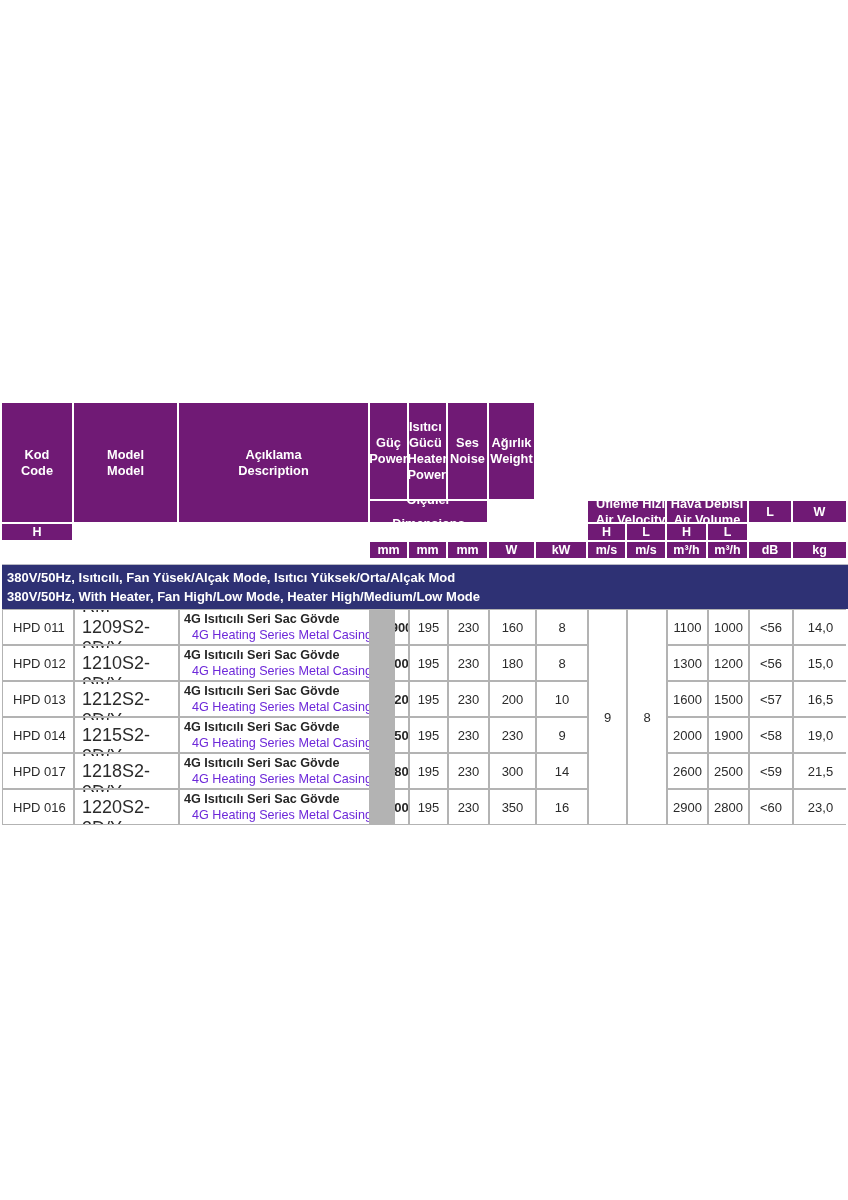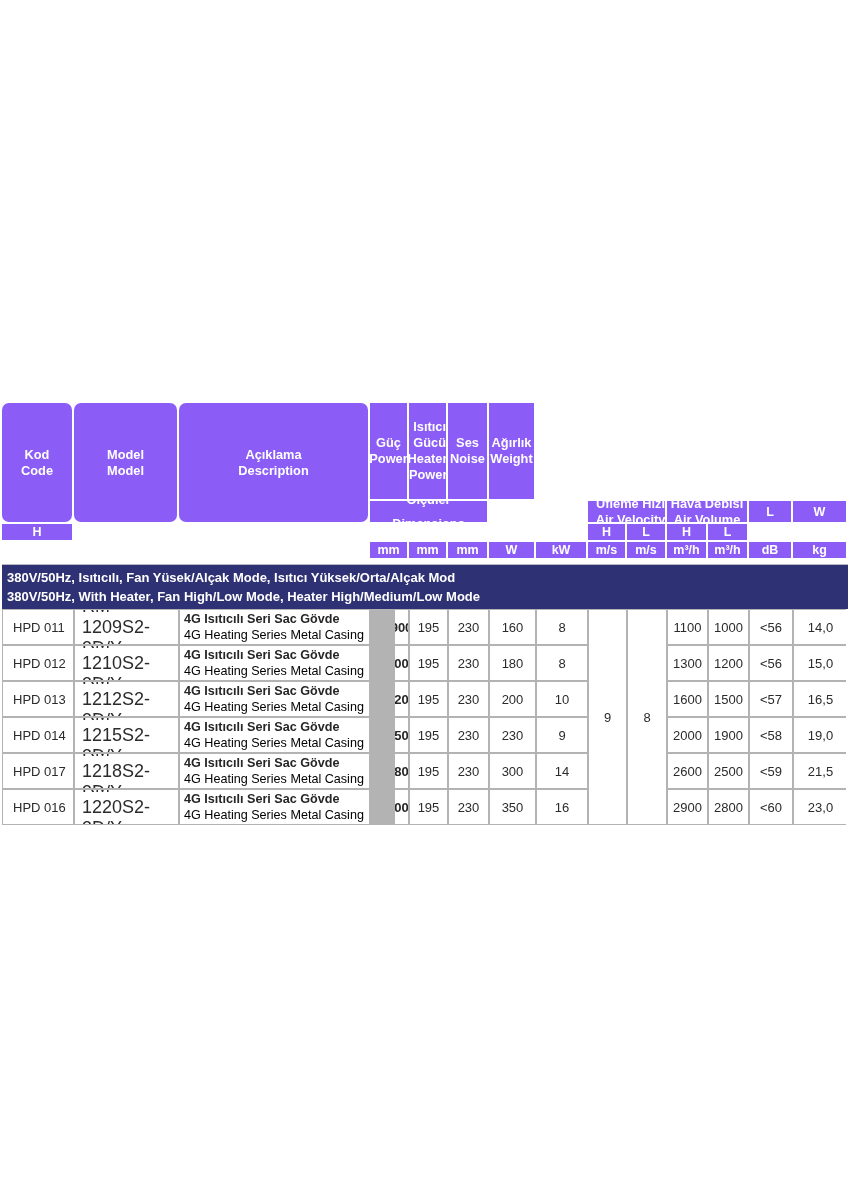--- a/index.html
+++ b/index.html
@@ -27,35 +27,35 @@
 
   
   .header-grid {
     display: grid;
     grid-template-columns: var(--cols);
     grid-template-rows: 74px 20px 21px;
     gap: 2px;
     background: #ffffff;
   }
   .hcell {
-    background: #8b5cf6;
+    background: #701a75;
     color: #ffffff;
     font-weight: bold;
     font-size: 12.8px;
     line-height: 16px;
     display: flex;
     flex-direction: column;
     align-items: center;
     justify-content: center;
-    text-align: right;
+    text-align: left;
     white-space: nowrap;
     overflow: visible;
   }
   .hcell.wrap { white-space: normal; }
-  .r1-3 { grid-row: 1 / 4; border-radius: 7px; }
+  .r1-3 { grid-row: 1 / 4; }
   .r1-2 { grid-row: 1 / 3; }
   .c-dims   { grid-column: 4 / 7; gap: 8px; }
   .c-vel    { grid-column: 9 / 11; padding-left: 8px; }
   .c-vol    { grid-column: 11 / 13; }
   .sub, .unit { font-size: 12.5px; }
 
   
   .banner {
     margin-top: 6px;
     background: #2e3174;
@@ -93,21 +93,21 @@
     flex-direction: column;
     align-items: flex-start;
     justify-content: center;
     padding-left: 4px;
     font-size: 12.6px;
     line-height: 16px;
     white-space: nowrap;
     text-align: right;
   }
   .desc-line1 { font-weight: 600; color: #262626; }
-  .desc-line2 { font-weight: 400; color: #000000; }
+  .desc-line2 { font-weight: 400; color: #6d28d9; margin-left: 8px; }
   .dcell.boldnum { font-weight: bold; color: #262626; margin-left: 24px; }
   .merged-cell {
     grid-row: 1 / 7;
     background: #ffffff;
     color: #2b2b2b;
     font-size: 13px;
     display: flex;
     align-items: center;
     justify-content: center;
   }

